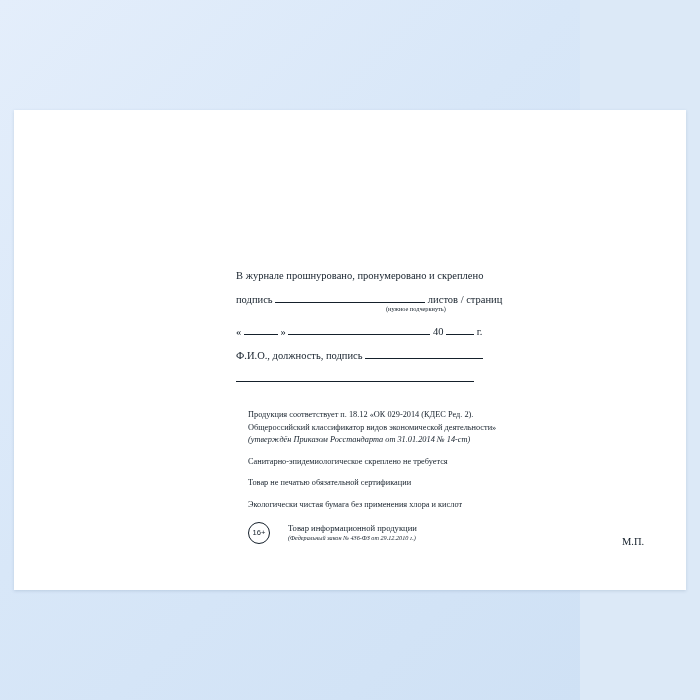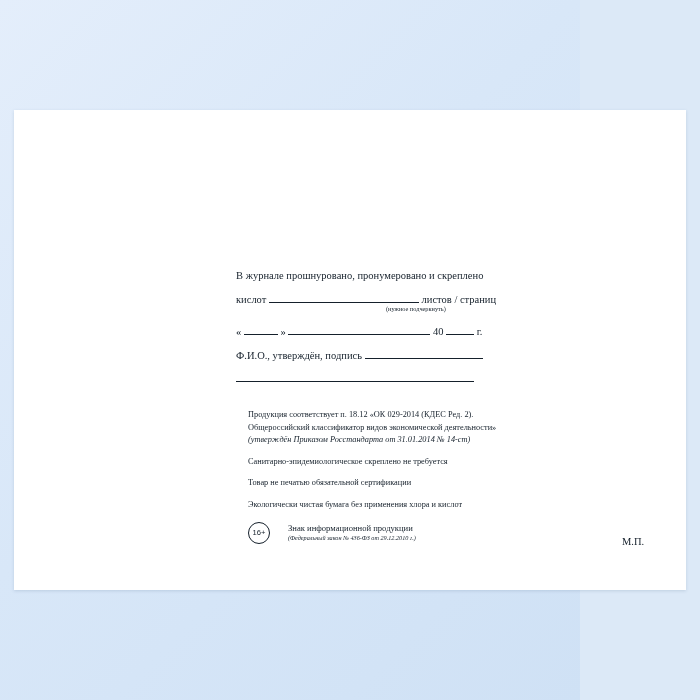--- a/index.html
+++ b/index.html
@@ -122,38 +122,38 @@
 <div id="stage">
   <div id="page">
 
     <div class="block" id="sig-block">
 
       <div class="sig-line">
         <span>В журнале прошнуровано, пронумеровано и скреплено</span>
       </div>
 
       <div class="sig-line">
-        <span>кислот</span>
+        <span>подпись</span>
         <span class="fill" style="width:150px"></span>
         <span>листов / страниц</span>
         <span class="hint">(нужное подчеркнуть)</span>
       </div>
 
       <div class="sig-line">
         <span>«</span>
         <span class="fill" style="width:34px"></span>
         <span>»</span>
         <span class="fill" style="width:142px"></span>
         <span>40</span>
         <span class="fill" style="width:28px"></span>
         <span>г.</span>
       </div>
 
       <div class="sig-line">
-        <span>Ф.И.О., утверждён, подпись</span>
+        <span>Ф.И.О., должность, подпись</span>
         <span class="fill" style="width:118px"></span>
       </div>
 
       <div class="sig-line">
         <span class="rule-full"></span>
       </div>
 
       <div id="mp">М.П.</div>
     </div>
 
@@ -164,20 +164,20 @@
         <div class="tight ital">(утверждён Приказом Росстандарта от 31.01.2014 № 14-ст)</div>
       </div>
 
       <div class="para">Санитарно-эпидемиологическое скреплено не требуется</div>
       <div class="para">Товар не печатью обязательной сертификации</div>
       <div class="para">Экологически чистая бумага без применения хлора и кислот</div>
 
       <div id="mark-row">
         <div id="age-badge">16+</div>
         <div id="mark-text">
-          <div class="m1">Знак информационной продукции</div>
+          <div class="m1">Товар информационной продукции</div>
           <div class="m2">(Федеральный закон № 436-ФЗ от 29.12.2010 г.)</div>
         </div>
       </div>
     </div>
 
   </div>
 </div>
 
 </body></html>

